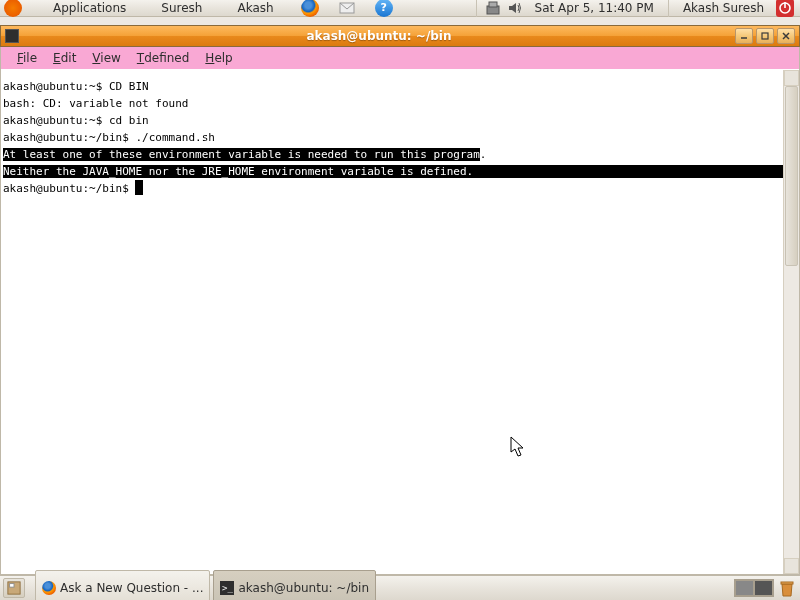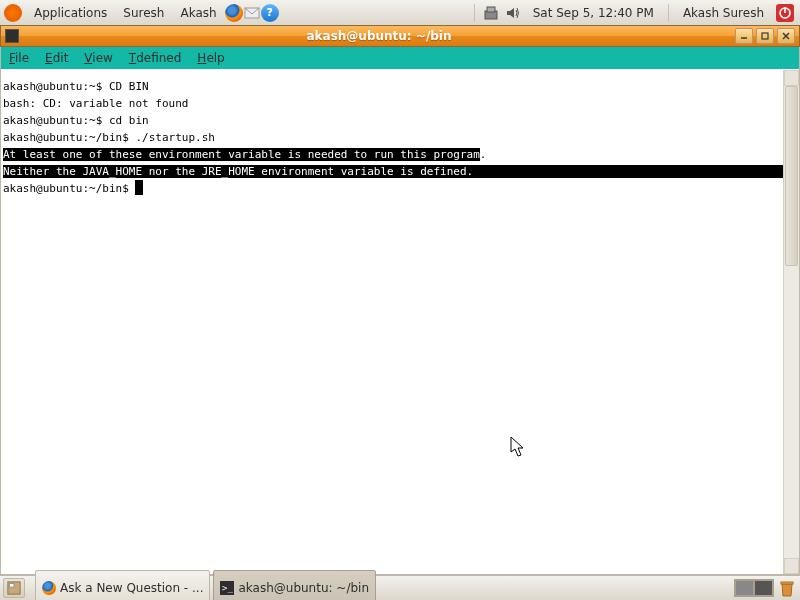--- a/index.html
+++ b/index.html
@@ -5,28 +5,29 @@
 * { margin: 0; padding: 0; box-sizing: border-box; }
 body {
   width: 800px; height: 600px;
   font-family: "DejaVu Sans", "Liberation Sans", sans-serif;
   font-size: 12px;
   background: #EDE9E3;
   overflow: hidden;
   position: relative;
 }
 .top-panel {
-  height: 26px;
+  height: 17px;
   background: linear-gradient(to bottom, #F4F2ED 0%, #E8E4DC 50%, #DDD8CE 100%);
   border-bottom: 1px solid #BFB8A8;
   display: flex;
   align-items: center;
   padding: 0 2px;
   font-size: 12px;
   color: #2E2E2E;
+  gap: 19px;
 }
 .top-panel .ubuntu-logo {
   width: 18px; height: 18px;
   background: radial-gradient(circle at 50% 50%, #F57C00 0%, #E65100 100%);
   border-radius: 50%;
   margin: 0 4px 0 2px;
   position: relative;
 }
 .top-panel .menu-item {
   padding: 4px 8px;
@@ -79,25 +80,25 @@
   width: 18px; height: 16px;
   background: linear-gradient(to bottom, #FFE0A8 0%, #F5C87A 50%, #E8B05A 100%);
   border: 1px solid #B8956A;
   border-radius: 2px;
   display: flex; align-items: center; justify-content: center;
   font-size: 10px; color: #3A3A3A;
   cursor: pointer;
 }
 .menubar {
   height: 22px;
-  background: #14b8a6;
+  background: #f9a8d4;
   border-left: 1px solid #BFB8A8;
   border-right: 1px solid #BFB8A8;
   display: flex; align-items: center;
-  padding: 0 0;
+  padding: 0 8px;
 }
 .menubar .menu { padding: 2px 8px; cursor: pointer; color: #2E2E2E; }
 .menubar .menu span.ul { text-decoration: underline; }
 .terminal-body {
   flex: 1;
   background: #FFFFFF;
   border-left: 1px solid #BFB8A8;
   border-right: 1px solid #BFB8A8;
   border-bottom: 1px solid #BFB8A8;
   font-family: "DejaVu Sans Mono", "Liberation Mono", monospace;
@@ -205,21 +206,21 @@
           <rect x="2" y="6" width="12" height="8" fill="#888" stroke="#555"></rect>
           <rect x="4" y="2" width="8" height="5" fill="#AAA" stroke="#555"></rect>
         </svg>
     </div>
     <div class="tray-icon">
       <svg viewBox="0 0 16 16">
           <path d="M2 6 L5 6 L9 3 L9 13 L5 10 L2 10 Z" fill="#555"></path>
           <path d="M11 5 Q13 8 11 11 M12 3 Q15 8 12 13" fill="none" stroke="#555"></path>
         </svg>
     </div>
-    <div class="clock">Sat Sep  5, 12:40 PM</div>
+    <div class="clock">Sat Apr  5, 11:40 PM</div>
     <div class="sep"></div>
     <div class="user-label">Akash Suresh</div>
     <div class="shutdown-icon">
       <svg viewBox="0 0 18 18">
           <circle cx="9" cy="9" r="5" fill="none" stroke="#FFF" stroke-width="1.6"></circle>
           <line x1="9" y1="3" x2="9" y2="9" stroke="#FFF" stroke-width="1.6"></line>
         </svg>
     </div>
   </div>
 </div>
@@ -251,21 +252,21 @@
     <div class="menu"><span class="ul">F</span><span>ile</span></div>
     <div class="menu"><span class="ul">E</span><span>dit</span></div>
     <div class="menu"><span class="ul">V</span><span>iew</span></div>
     <div class="menu"><span class="ul">T</span><span>defined</span></div>
     <div class="menu"><span class="ul">H</span><span>elp</span></div>
   </div>
   <div class="terminal-body" id="term-body">
       <div class="line"><span class="prompt">akash@ubuntu:~$ </span><span>CD BIN</span></div>
       <div class="line"><span>bash: CD: variable not found</span></div>
       <div class="line"><span class="prompt">akash@ubuntu:~$ </span><span>cd bin</span></div>
-      <div class="line"><span class="prompt">akash@ubuntu:~/bin$ </span><span>./startup.sh</span></div>
+      <div class="line"><span class="prompt">akash@ubuntu:~/bin$ </span><span>./command.sh</span></div>
       <div class="line"><span class="selected">At least one of these environment variable is needed to run this program</span><span>.</span></div>
       <div class="line"><span class="selected">Neither the JAVA_HOME nor the JRE_HOME environment variable is defined.                                                   </span></div>
       <div class="line"><span class="prompt">akash@ubuntu:~/bin$ </span><span class="cursor-block"></span></div>
     </div>
   <div class="terminal-scrollbar">
     <div class="sb-btn"></div>
     <div class="sb-track">
       <div class="sb-thumb"></div>
     </div>
     <div class="sb-btn"></div>

